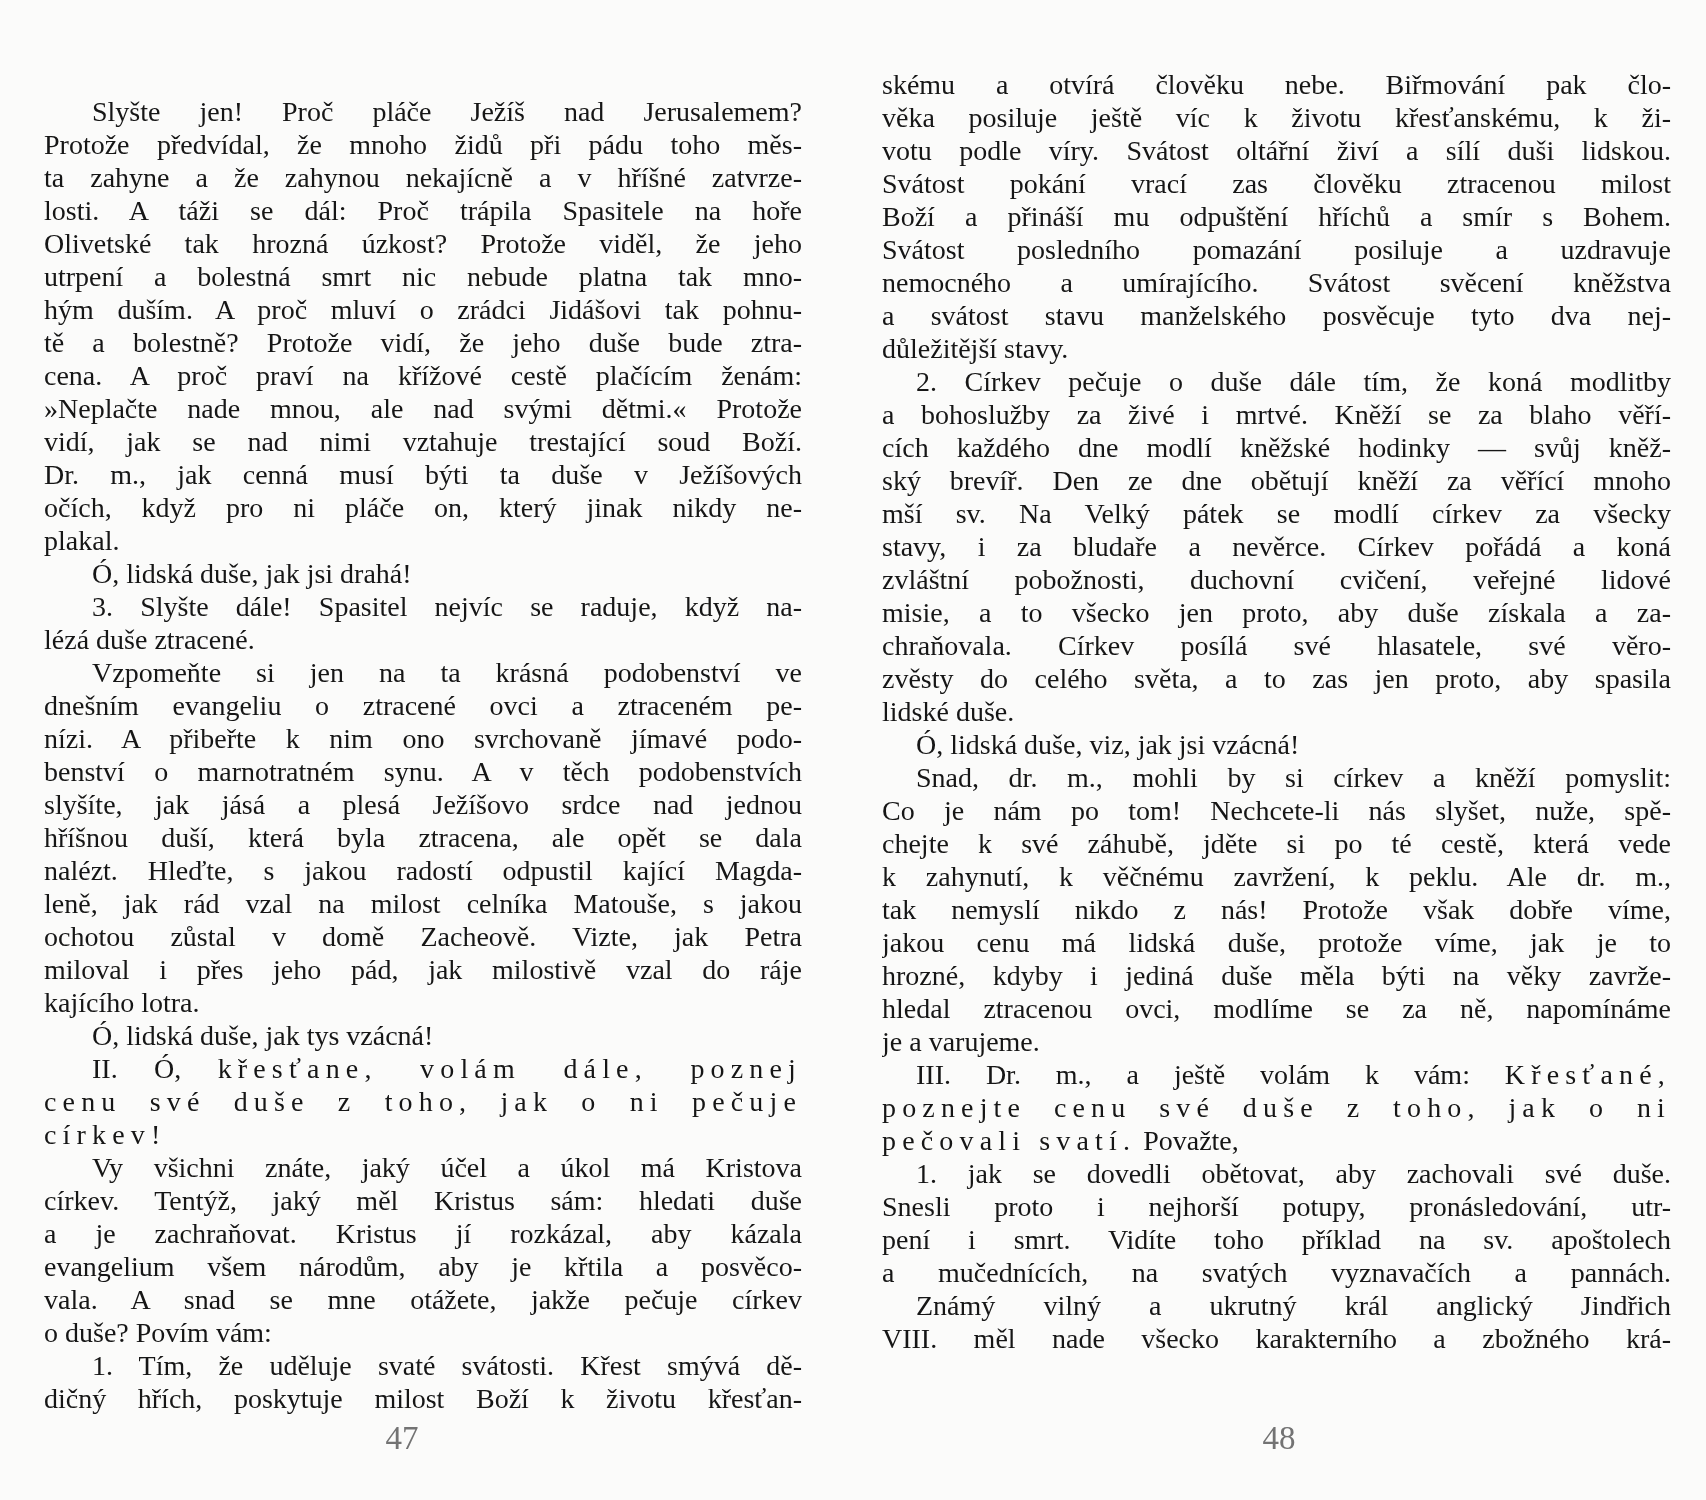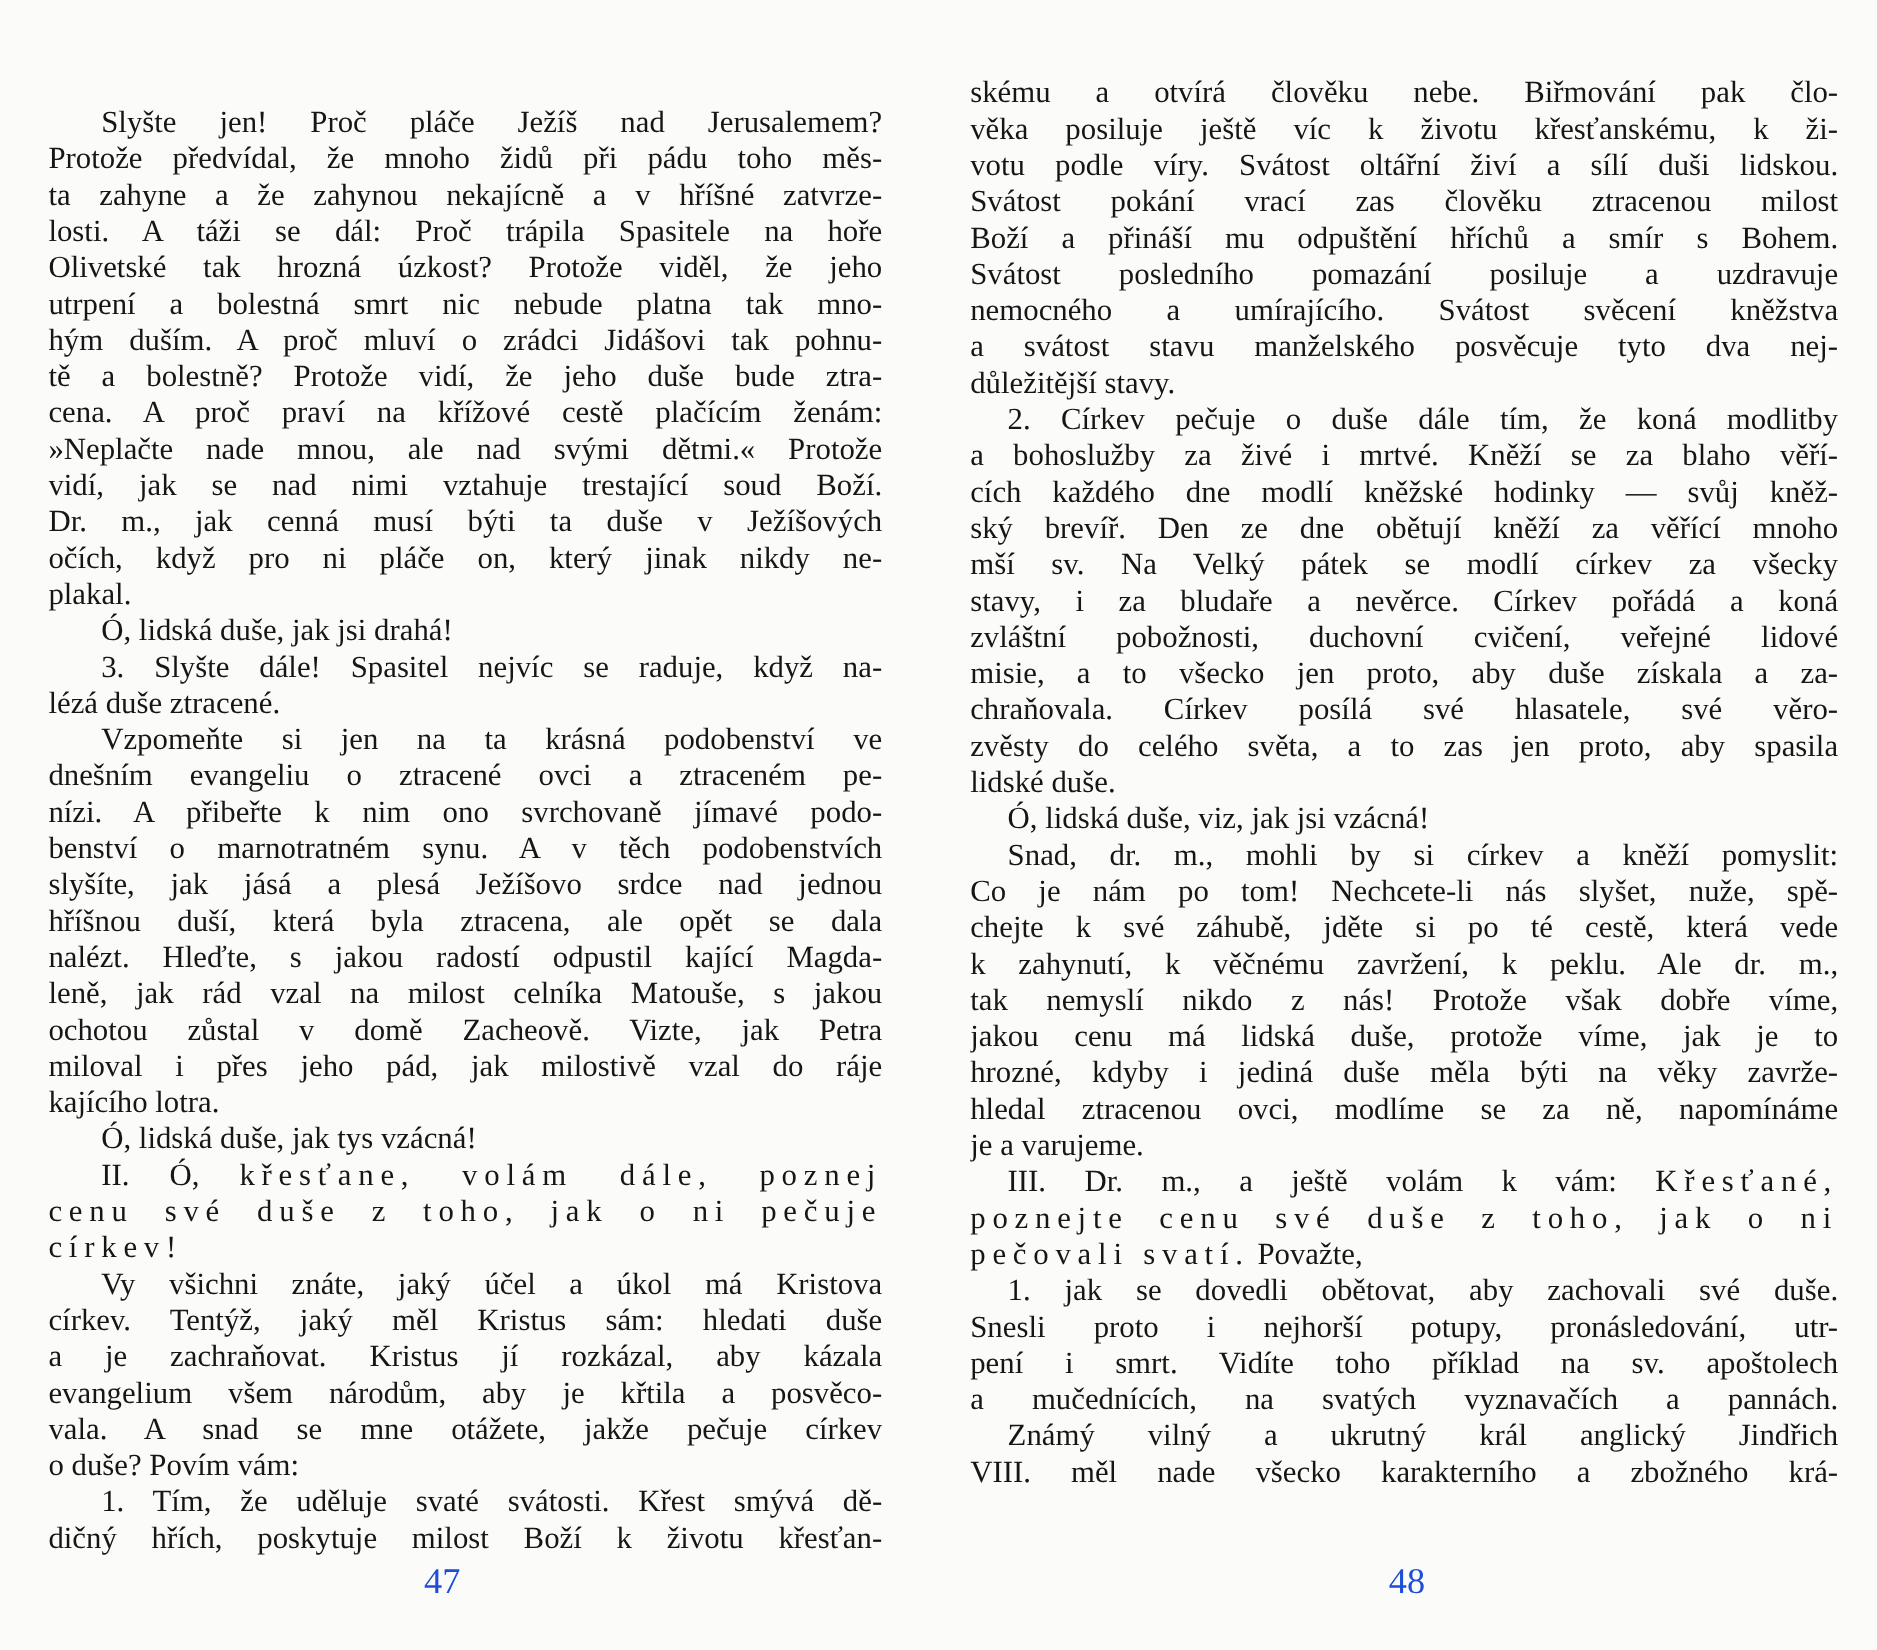--- a/index.html
+++ b/index.html
@@ -38,21 +38,21 @@
   #page-right .line.indent { text-indent: 34px; }
 
   .spaced { letter-spacing: 0.22em; }
 
   .page-number {
     position: absolute;
     top: 1418px;
     font-size: 33px;
     line-height: 40px;
     transform: translateX(-50%);
-    color: #1d4ed8;
+    color: #737373;
   }
   #num-left  { left: 402px; }
   #num-right { left: 1243px; margin-left: 36px; }
 </style>
 </head>
 <body>
 
 <div class="page-col" id="page-left">
   <div class="lines">
       <div class="line indent"><span>Slyšte jen! Proč pláče Ježíš nad Jerusalemem?</span></div>

